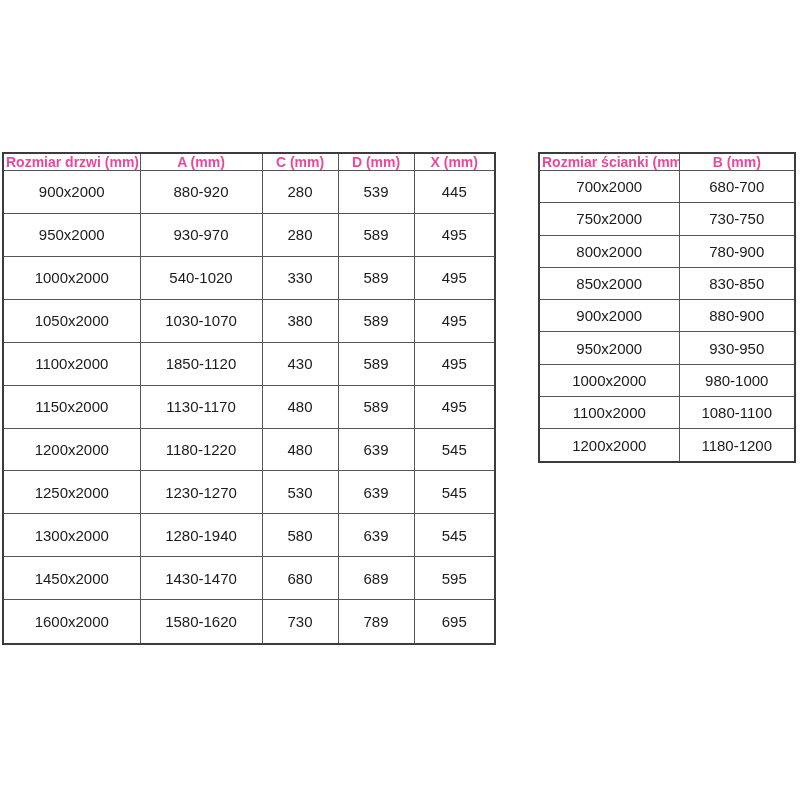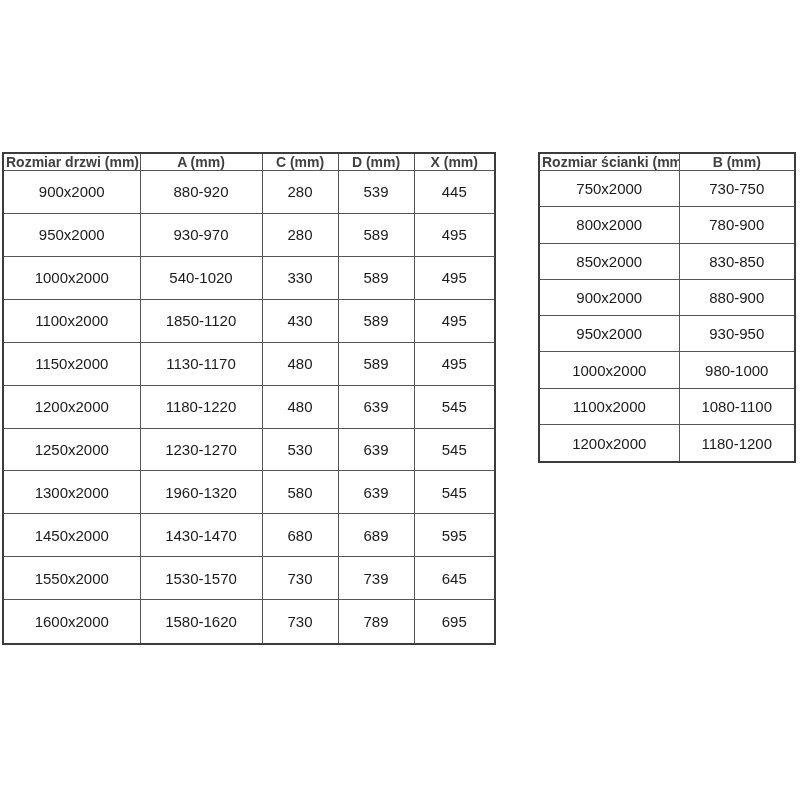--- a/index.html
+++ b/index.html
@@ -26,21 +26,21 @@
     border: 1px solid #565656;
     text-align: center;
     vertical-align: middle;
     padding: 0 2px;
     overflow: hidden;
     white-space: nowrap;
   }
   table.spec-table th {
     font-size: 14px;
     font-weight: bold;
-    color: #404040;
+    color: #ec4899;
   }
   table.spec-table td {
     font-size: 15px;
     font-weight: normal;
     color: #1b1b1b;
   }
   #doors-table {
     left: 2px;
     top: 152px;
     width: 492px;
@@ -89,20 +89,27 @@
         <td>495</td>
       </tr>
       <tr>
         <td>1000x2000</td>
         <td>540-1020</td>
         <td>330</td>
         <td>589</td>
         <td>495</td>
       </tr>
       <tr>
+        <td>1050x2000</td>
+        <td>1030-1070</td>
+        <td>380</td>
+        <td>589</td>
+        <td>495</td>
+      </tr>
+      <tr>
         <td>1100x2000</td>
         <td>1850-1120</td>
         <td>430</td>
         <td>589</td>
         <td>495</td>
       </tr>
       <tr>
         <td>1150x2000</td>
         <td>1130-1170</td>
         <td>480</td>
@@ -118,38 +125,31 @@
       </tr>
       <tr>
         <td>1250x2000</td>
         <td>1230-1270</td>
         <td>530</td>
         <td>639</td>
         <td>545</td>
       </tr>
       <tr>
         <td>1300x2000</td>
-        <td>1960-1320</td>
+        <td>1280-1940</td>
         <td>580</td>
         <td>639</td>
         <td>545</td>
       </tr>
       <tr>
         <td>1450x2000</td>
         <td>1430-1470</td>
         <td>680</td>
         <td>689</td>
         <td>595</td>
-      </tr>
-      <tr>
-        <td>1550x2000</td>
-        <td>1530-1570</td>
-        <td>730</td>
-        <td>739</td>
-        <td>645</td>
       </tr>
       <tr>
         <td>1600x2000</td>
         <td>1580-1620</td>
         <td>730</td>
         <td>789</td>
         <td>695</td>
       </tr>
     </tbody>
   </table>
@@ -160,20 +160,24 @@
     <col style="width:116px">
   </colgroup>
 <thead>
       <tr>
         <th>Rozmiar ścianki (mm)</th>
         <th>B (mm)</th>
       </tr>
     </thead>
     <tbody>
       <tr>
+        <td>700x2000</td>
+        <td>680-700</td>
+      </tr>
+      <tr>
         <td>750x2000</td>
         <td>730-750</td>
       </tr>
       <tr>
         <td>800x2000</td>
         <td>780-900</td>
       </tr>
       <tr>
         <td>850x2000</td>
         <td>830-850</td>

